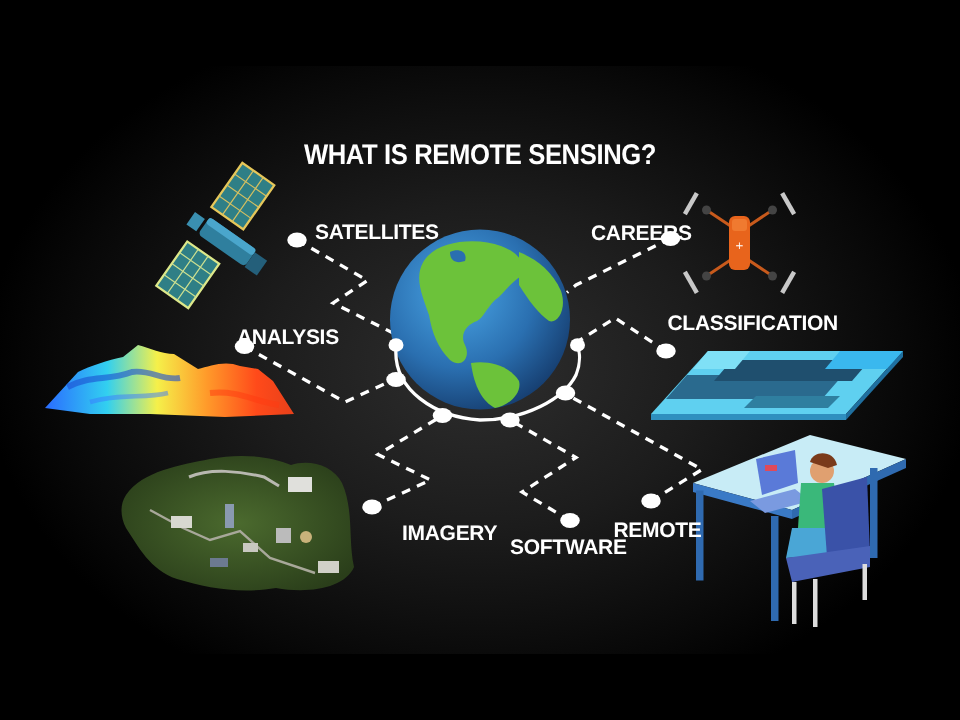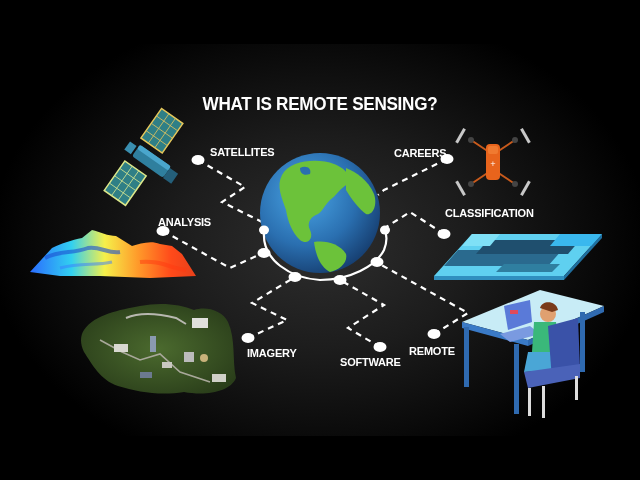--- a/index.html
+++ b/index.html
@@ -12,21 +12,21 @@
   .stage {
     position: absolute; left: 0; top: 44px; width: 640px; height: 392px;
     background: radial-gradient(ellipse 330px 240px at 320px 200px, #2e2e2e 0%, #1c1c1c 45%, #080808 85%, #000 100%);
   }
   .title {
     position: absolute; left: 0; width: 640px; top: 93px;
     text-align: center; color: #fff; font-weight: bold; font-size: 19px;
     letter-spacing: -0.3px; transform: scaleX(0.9);
   }
   .label {
-    position: absolute; color: #fff; font-weight: bold; font-size: 11px;
+    position: absolute; color: #fff; font-weight: bold; font-size: 14px;
     letter-spacing: -0.2px; white-space: nowrap;
   }
   svg.overlay { position: absolute; left: 0; top: 0; }
 </style>
 </head>
 <body>
 
 <div class="stage"></div>
 
 <div class="title">WHAT IS REMOTE SENSING?</div>
@@ -169,17 +169,17 @@
     <path d="M548 326 L578 318 L580 368 L552 380 Z" fill="#3a52a8"></path>
     <path d="M524 372 L580 364 L580 378 L528 388 Z" fill="#4a62b8"></path>
     <rect x="528" y="388" width="3" height="28" fill="#ddd"></rect>
     <rect x="542" y="386" width="3" height="32" fill="#ddd"></rect>
     <rect x="575" y="376" width="3" height="24" fill="#ddd"></rect>
   </g>
 </svg>
 
 <div class="label" style="left:210px; top:146px;">SATELLITES</div>
 <div class="label" style="left:158px; top:216px;">ANALYSIS</div>
-<div class="label" style="left:247px; top:347px;">IMAGERY</div>
+<div class="label" style="left:268px; top:347px;">IMAGERY</div>
 <div class="label" style="left:340px; top:356px;">SOFTWARE</div>
 <div class="label" style="left:409px; top:345px;">REMOTE</div>
 <div class="label" style="left:445px; top:207px;">CLASSIFICATION</div>
 <div class="label" style="left:394px; top:147px;">CAREERS</div>
 
 </body></html>

